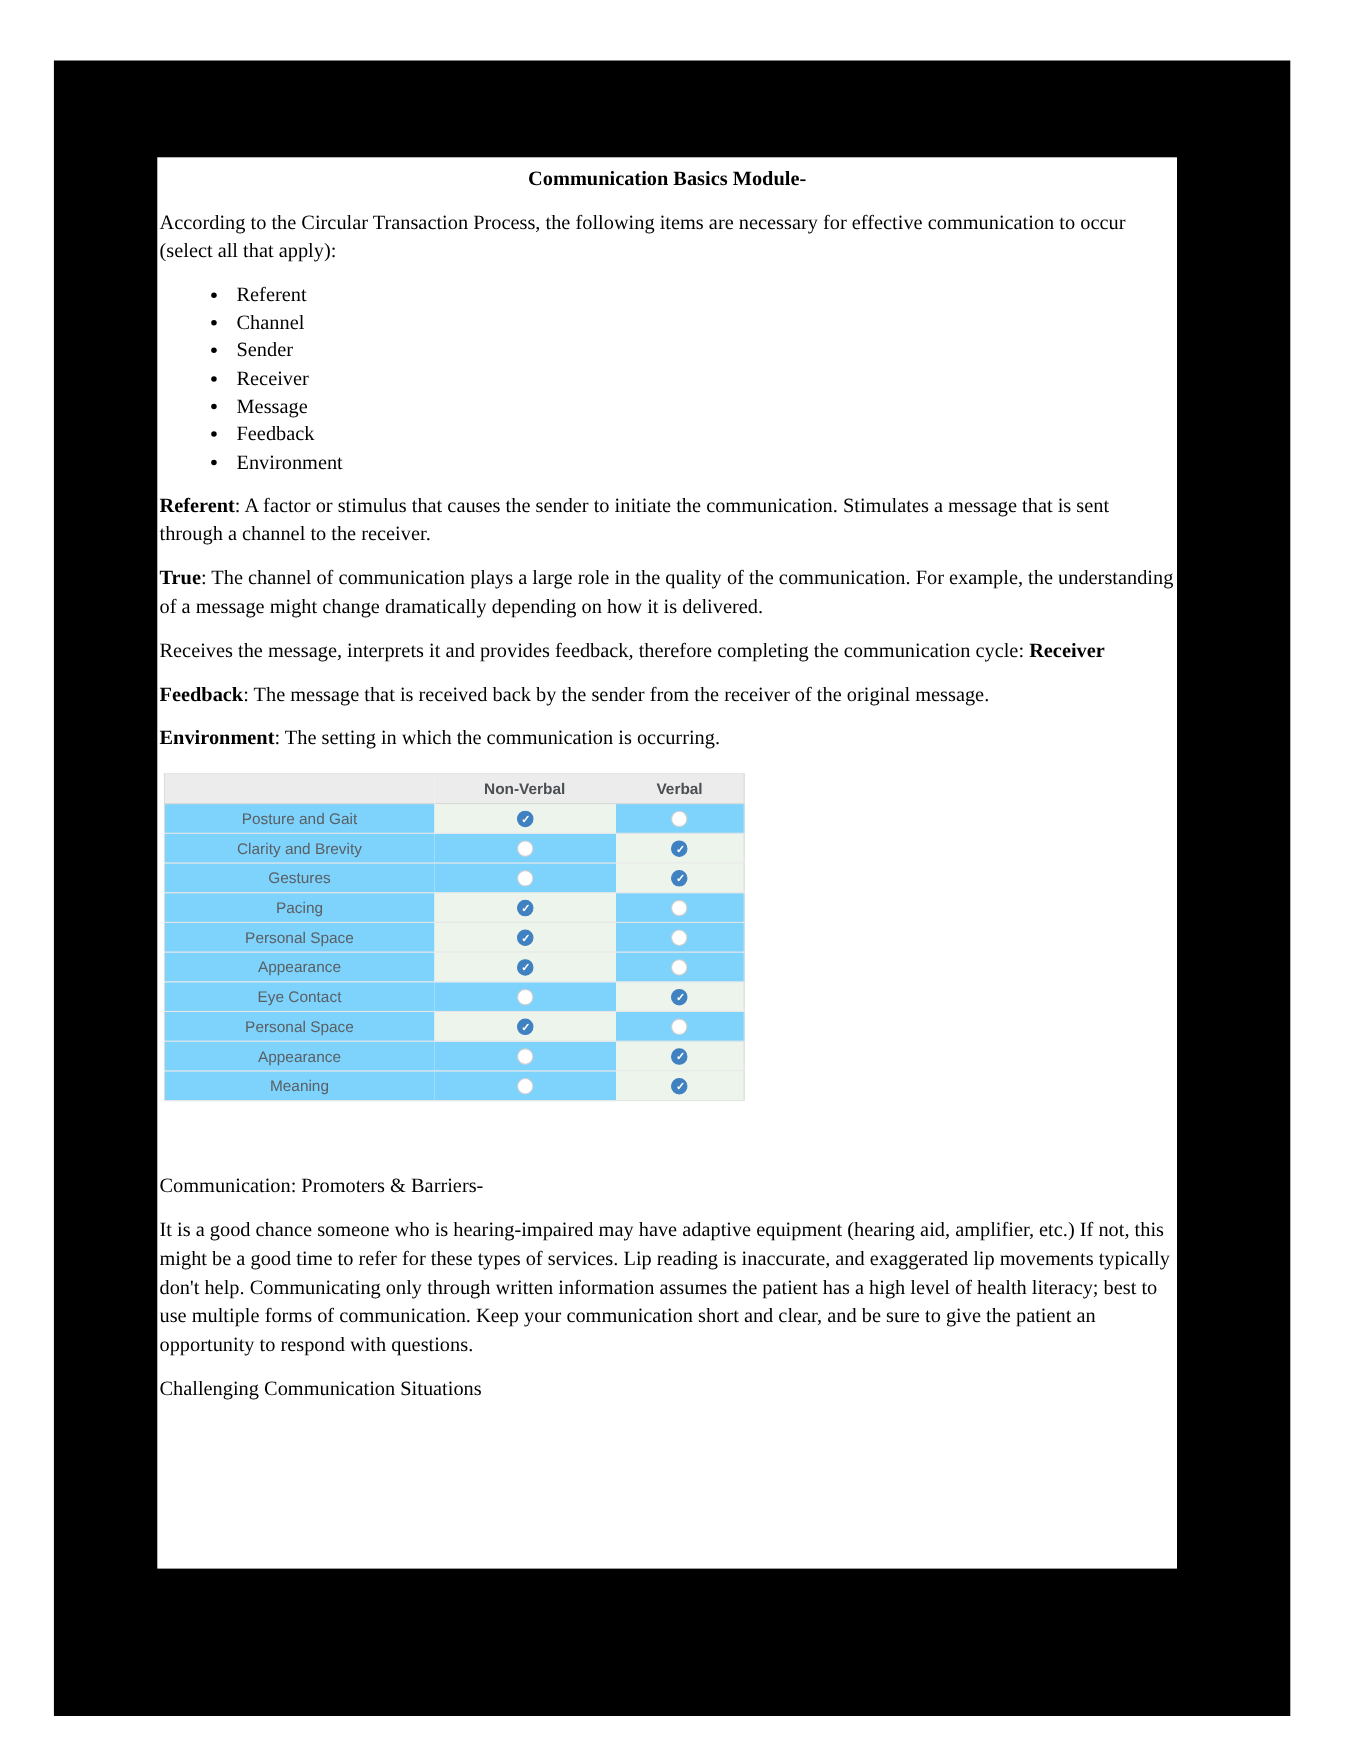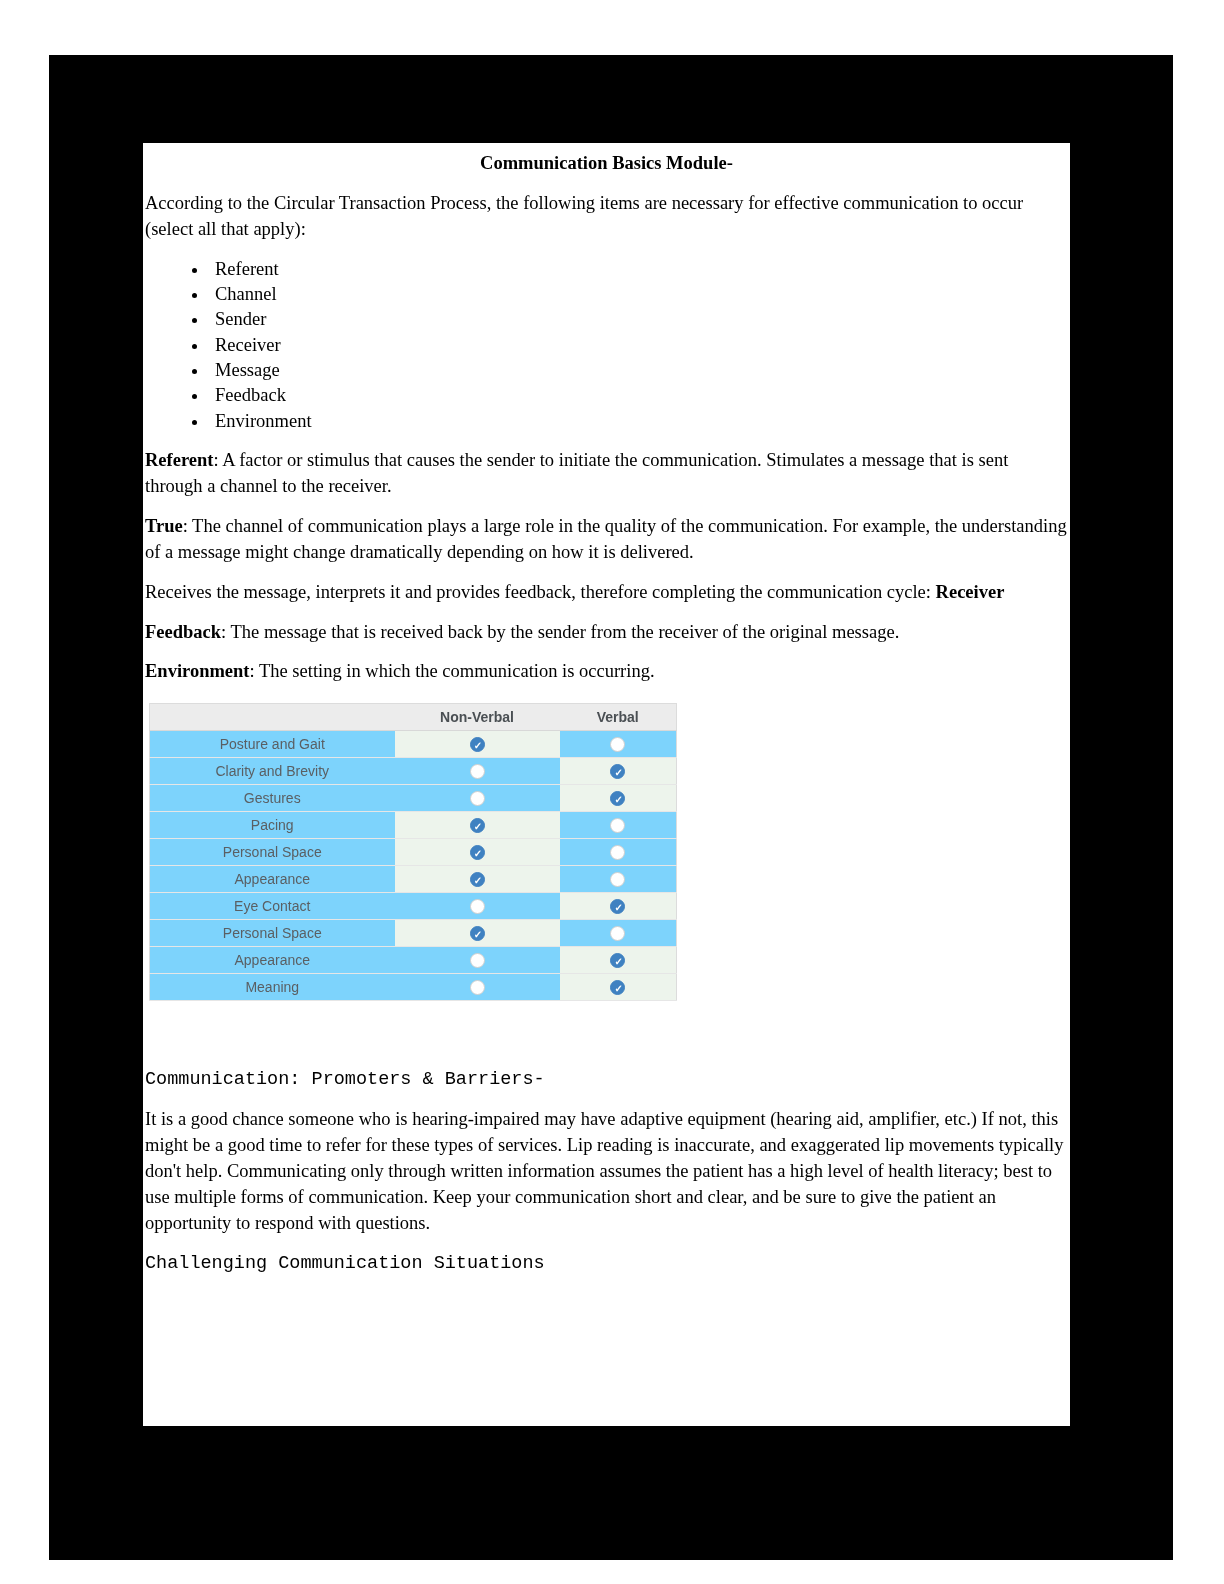--- a/index.html
+++ b/index.html
@@ -88,21 +88,21 @@
     content: "\2713";
     position: absolute;
     left: 0; top: 0;
     width: 15px; height: 15px;
     line-height: 15px;
     color: #ffffff;
     font-size: 10px;
     font-weight: bold;
     text-align: center;
   }
-  .section-heading { margin: 14px 0; font-family: Liberation Mono, monospace; }
+  .section-heading { margin: 14px 0; }
 </style>
 </head>
 <body>
 
 <div class="frame">
   <div class="page">
 
     <div class="doc-title">Communication Basics Module-</div>
 
     <div class="para">According to the Circular Transaction Process, the following items are necessary for effective communication to occur (select all that apply):</div>

